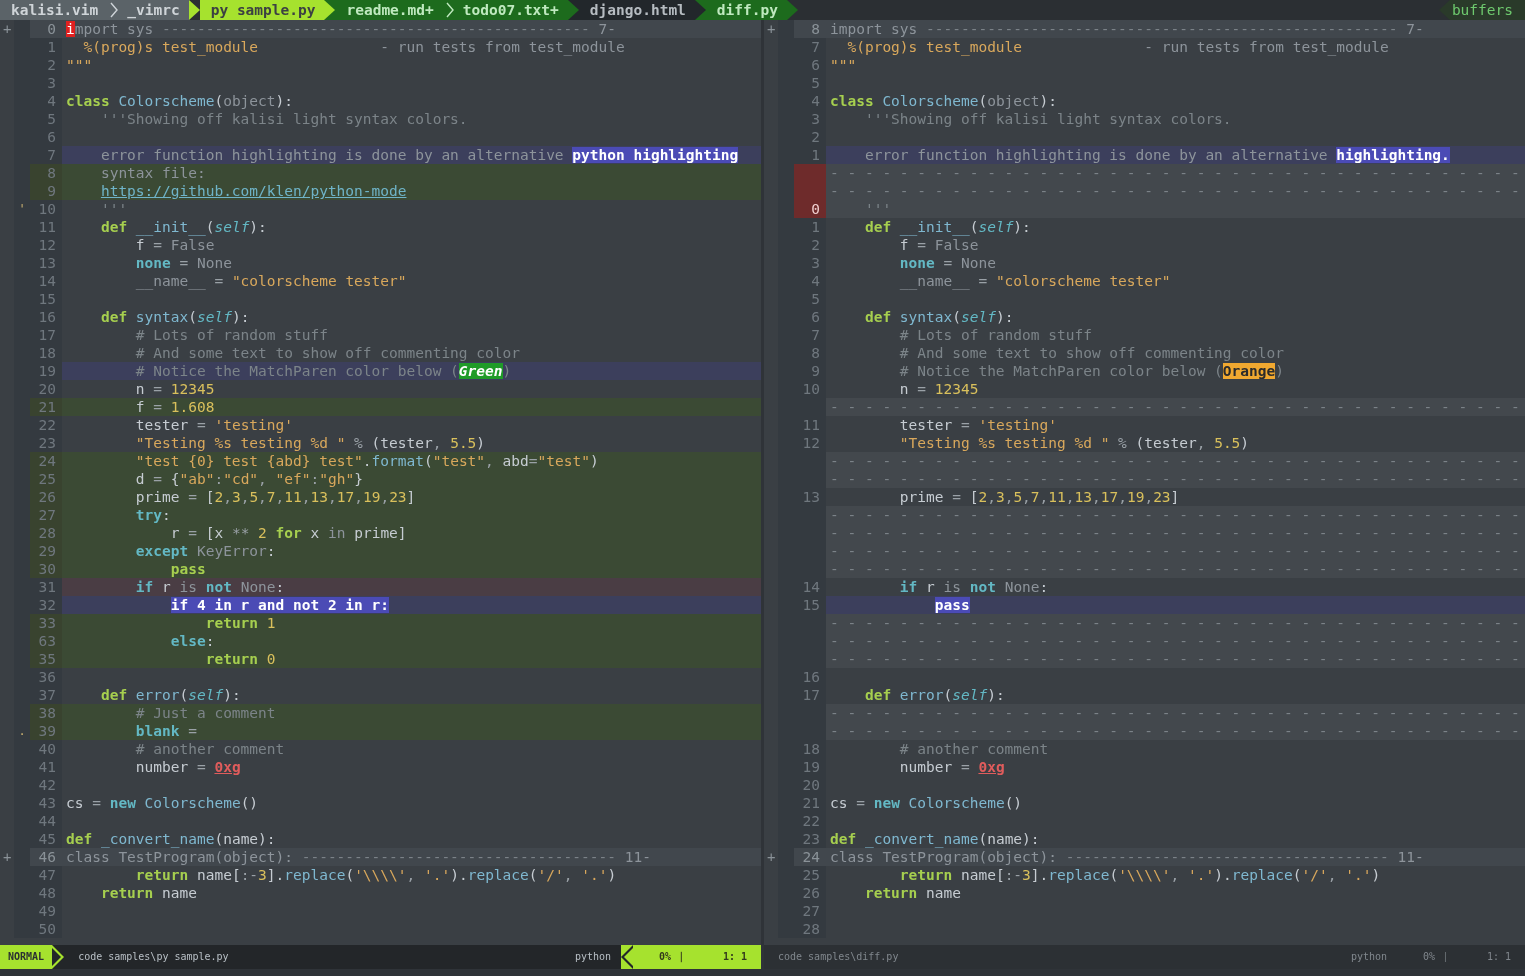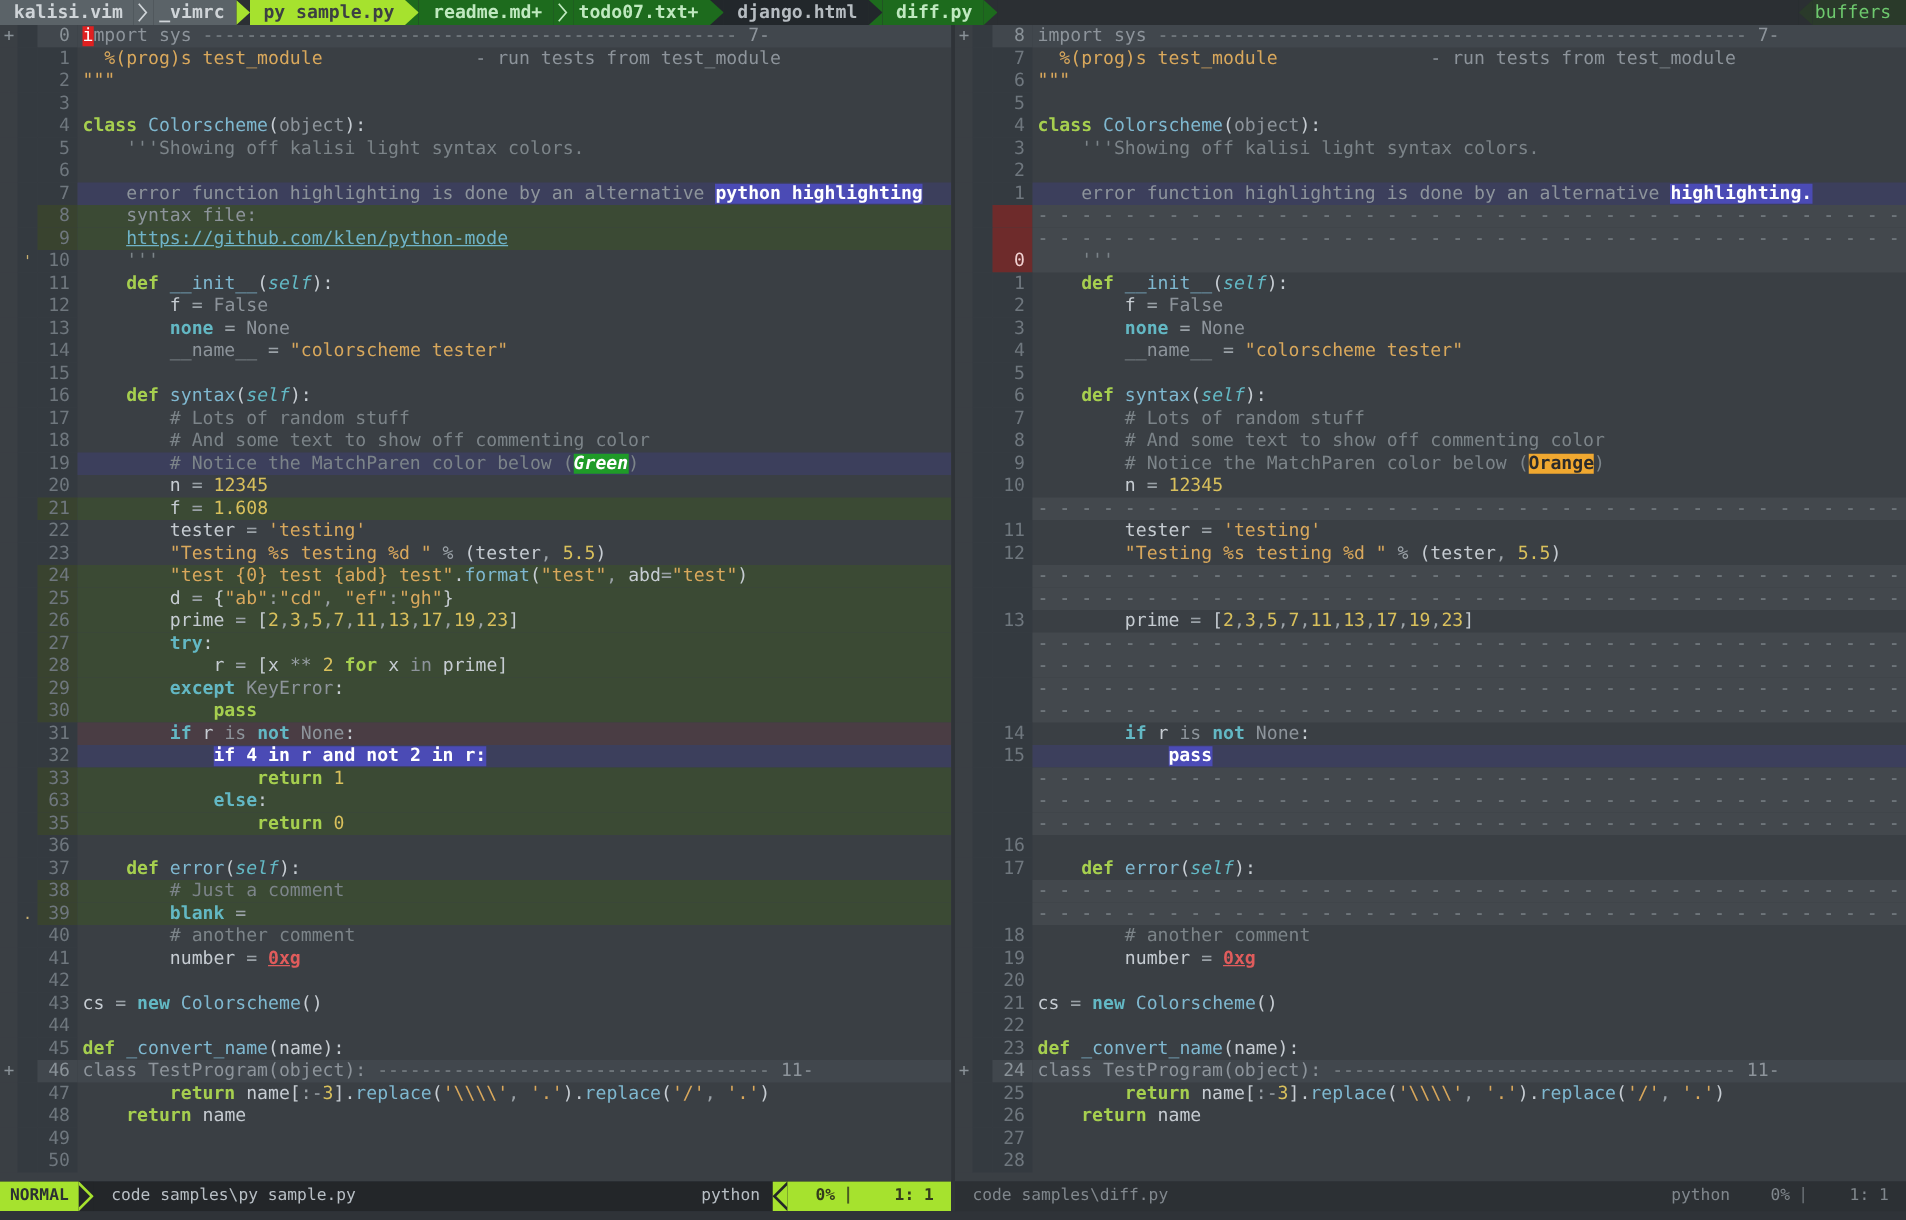--- a/index.html
+++ b/index.html
@@ -118,21 +118,21 @@
   .url{color:var(--url);text-decoration:underline;}
   .err{color:var(--err-fg);text-decoration:underline;text-decoration-color:var(--err-fg);font-weight:bold;}
   .sel{background:var(--sel-bg);color:var(--sel-fg);font-weight:bold;}
   .gbadge{background:var(--green-badge-bg);color:var(--green-badge-fg);font-weight:bold;font-style:italic;}
   .obadge{background:var(--orange-badge-bg);color:var(--orange-badge-fg);font-weight:bold;}
   .cur{background:var(--cursor-bg);color:#ffffff;}
   .fdash{color:#7b8288;}
 
   
   .statusrow{flex:0 0 24px;height:24px;display:flex;background:var(--bg-dark);}
-  .status{height:24px;display:flex;align-items:center;font-size:13px;overflow:hidden;white-space:nowrap;}
+  .status{height:24px;display:flex;align-items:center;font-size:10px;overflow:hidden;white-space:nowrap;}
   .status.left{flex:0 0 761px;width:761px;background:var(--status-bg);color:var(--status-fg);}
   .status.right{flex:0 0 764px;width:764px;background:var(--status-bg-in);color:var(--status-fg-in);
                 border-left:3px solid var(--bg-dark);}
   .mode{background:var(--mode-bg);color:var(--mode-fg);font-weight:bold;padding:0 8px;height:24px;
         display:flex;align-items:center;}
   .chev{width:12px;height:24px;flex:0 0 12px;}
   .st-path{padding-left:14px;}
   .st-spacer{flex:1 1 auto;}
   .st-ft{padding-right:10px;}
   .st-pos{background:var(--pos-bg);color:var(--pos-fg);font-weight:bold;height:24px;display:flex;

